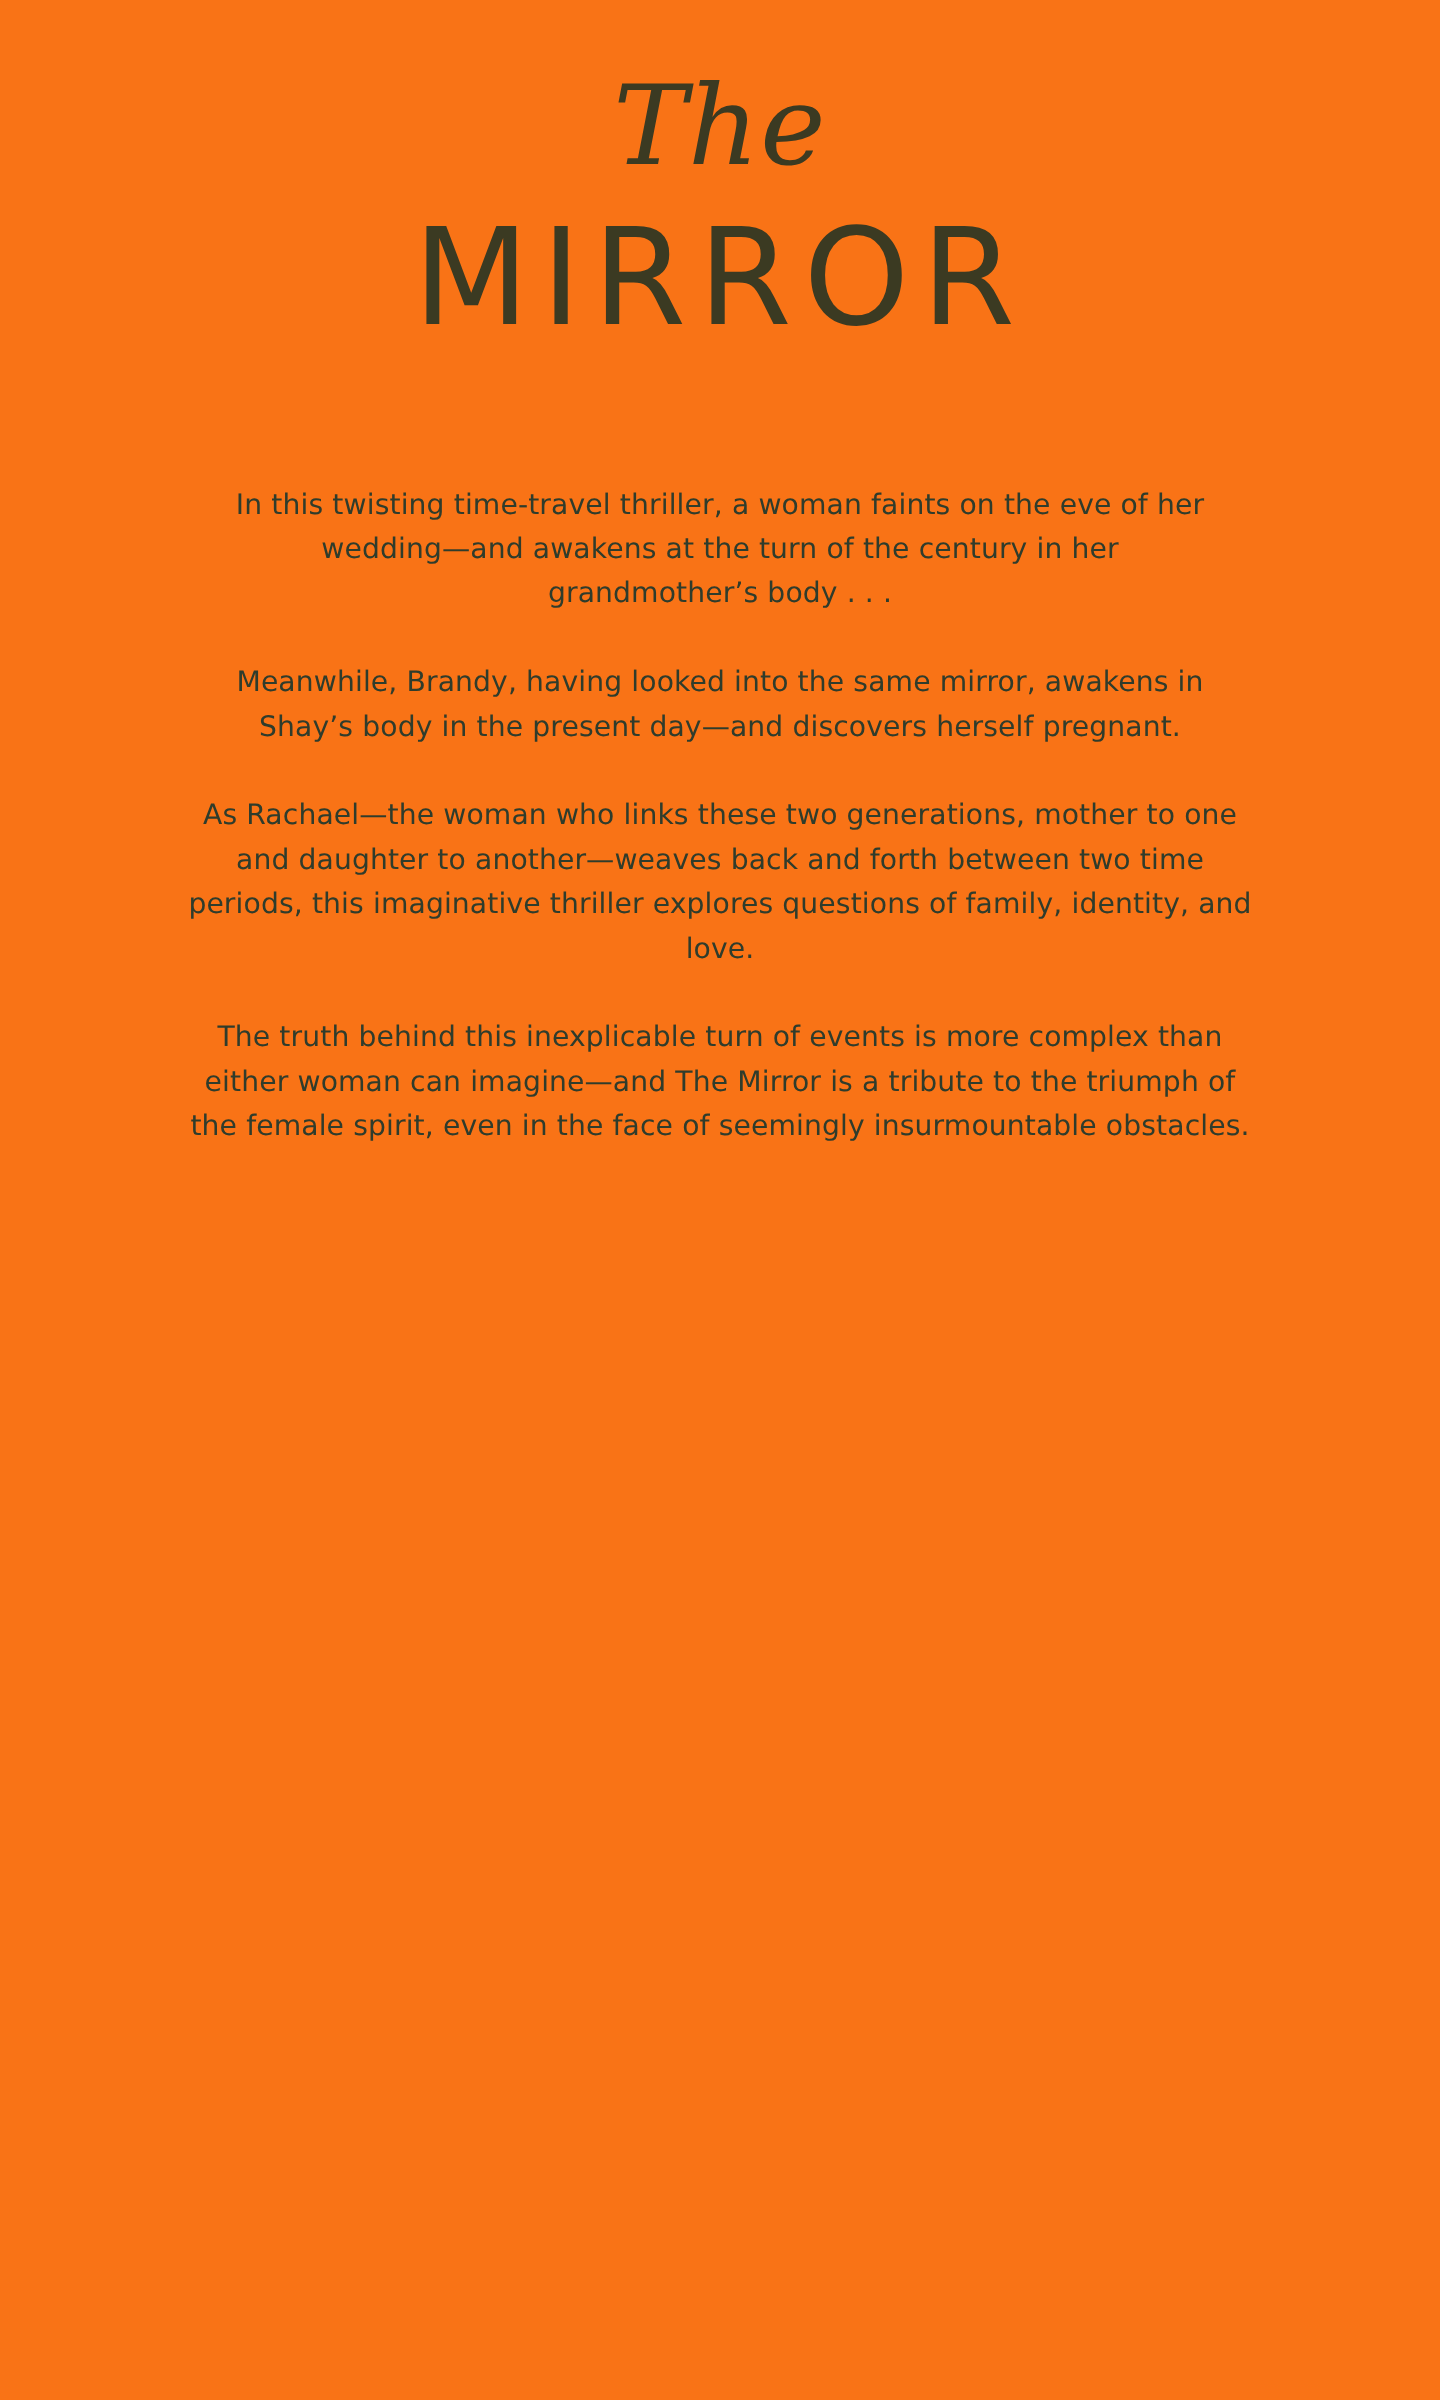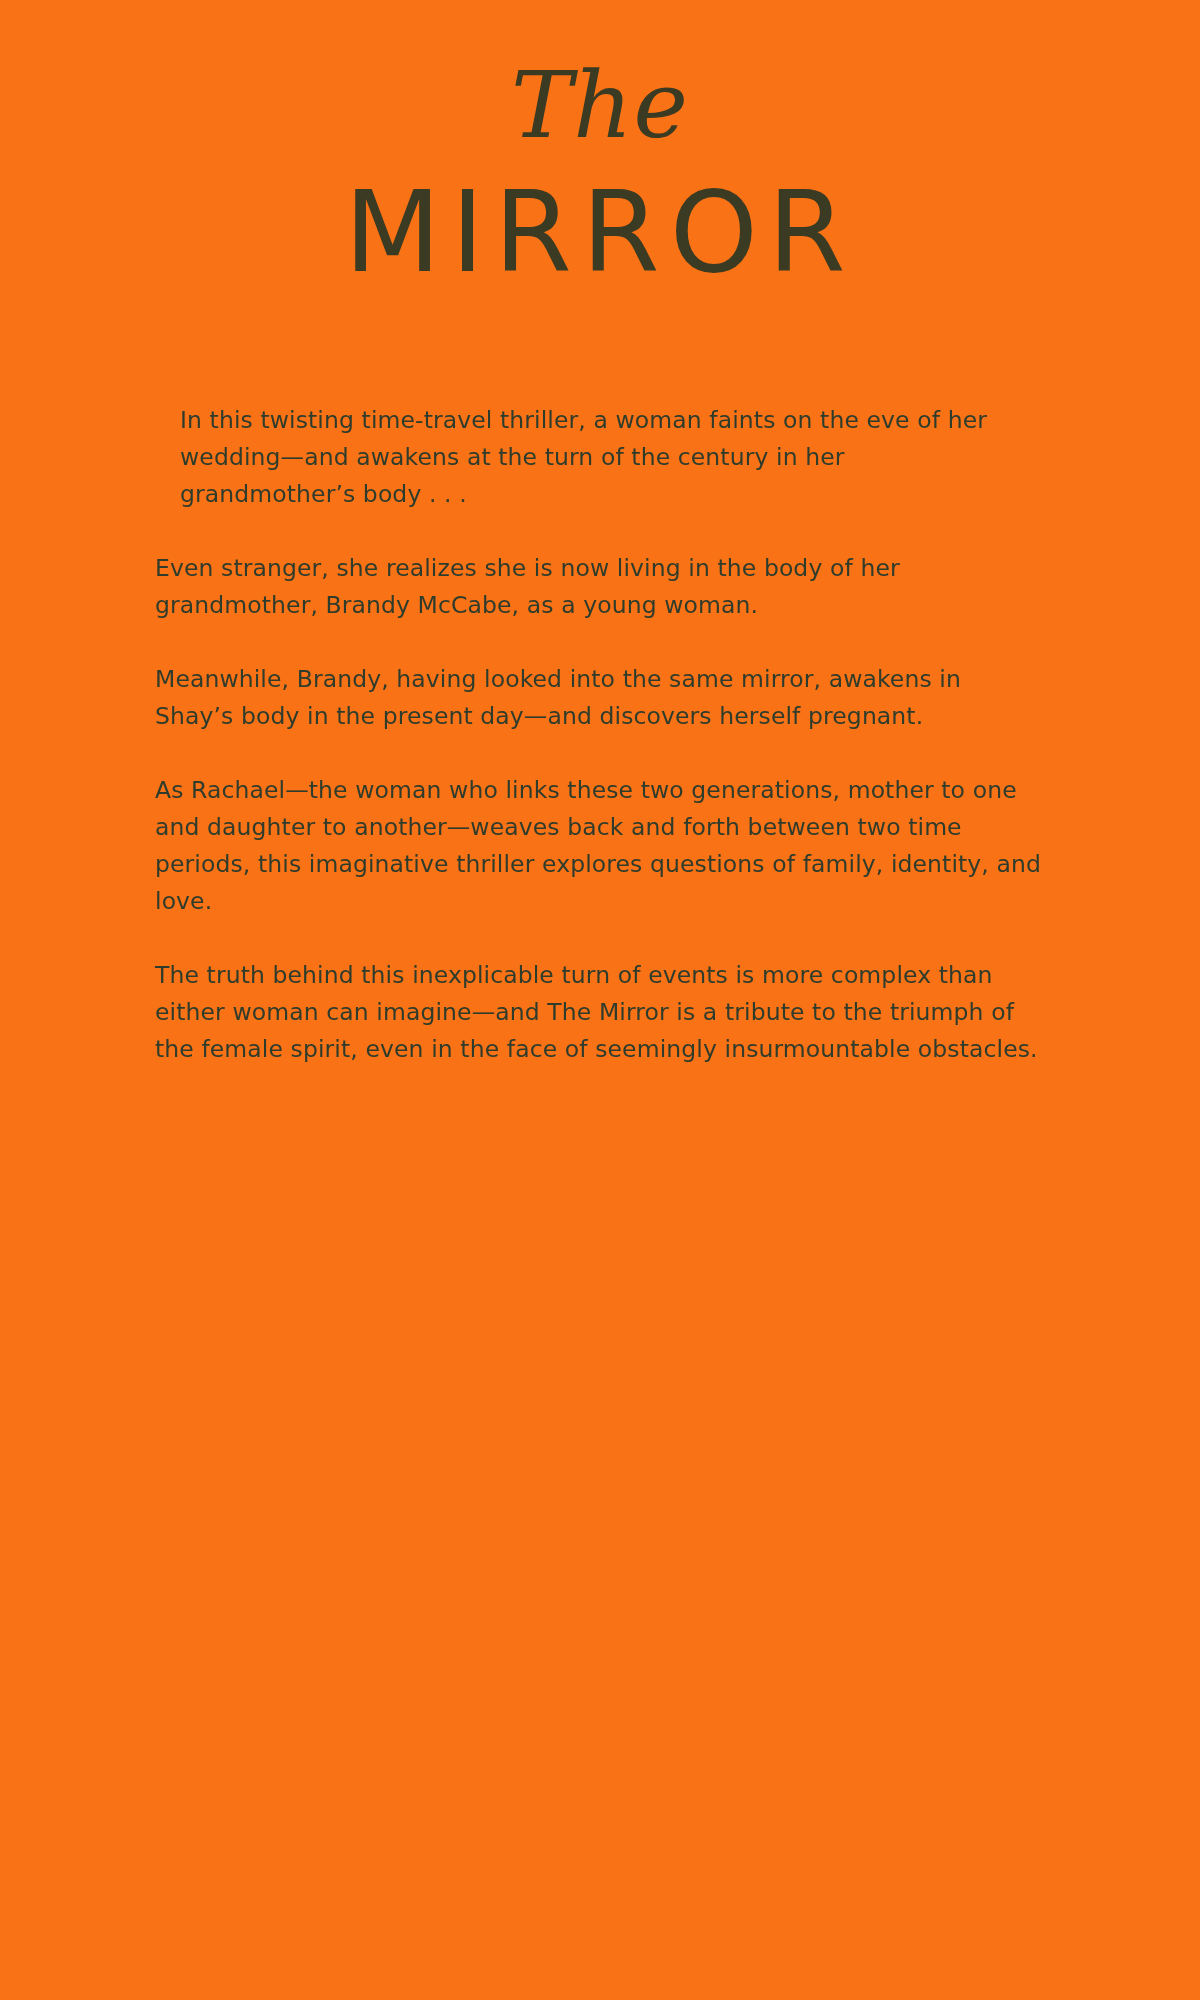--- a/index.html
+++ b/index.html
@@ -45,20 +45,21 @@
     letter-spacing: 10px;
     color: #3b3a22;
     font-weight: 400;
     margin-top: 22px;
     text-align: center;
   }
   .body-block {
     width: 890px;
     margin: 0 auto;
     margin-top: 110px;
+    text-align: center;
   }
   .para {
     font-family: "DejaVu Sans", sans-serif;
     font-size: 23.5px;
     line-height: 37px;
     color: #2f3c2c;
     margin: 0 0 37px 0;
     letter-spacing: 0.1px;
   }
   .para:last-child {
@@ -78,20 +79,19 @@
 
 <div class="page">
 
   <div class="title-block">
     <div class="title-script">The</div>
     <div class="title-main">MIRROR</div>
   </div>
 
   <div class="body-block">
     <p class="para lead">In this twisting time-travel thriller, a woman faints on the eve of her wedding—and awakens at the turn of the century in her grandmother’s body . . .</p>
-    <p class="para">Even stranger, she realizes she is now living in the body of her grandmother, Brandy McCabe, as a young woman.</p>
     <p class="para">Meanwhile, Brandy, having looked into the same mirror, awakens in Shay’s body in the present day—and discovers herself pregnant.</p>
     <p class="para">As Rachael—the woman who links these two generations, mother to one and daughter to another—weaves back and forth between two time periods, this imaginative thriller explores questions of family, identity, and love.</p>
     <p class="para">The truth behind this inexplicable turn of events is more complex than either woman can imagine—and The Mirror is a tribute to the triumph of the female spirit, even in the face of seemingly insurmountable obstacles.</p>
   </div>
 
   <div class="spacer-bottom"></div>
 </div>
 
 </body></html>

